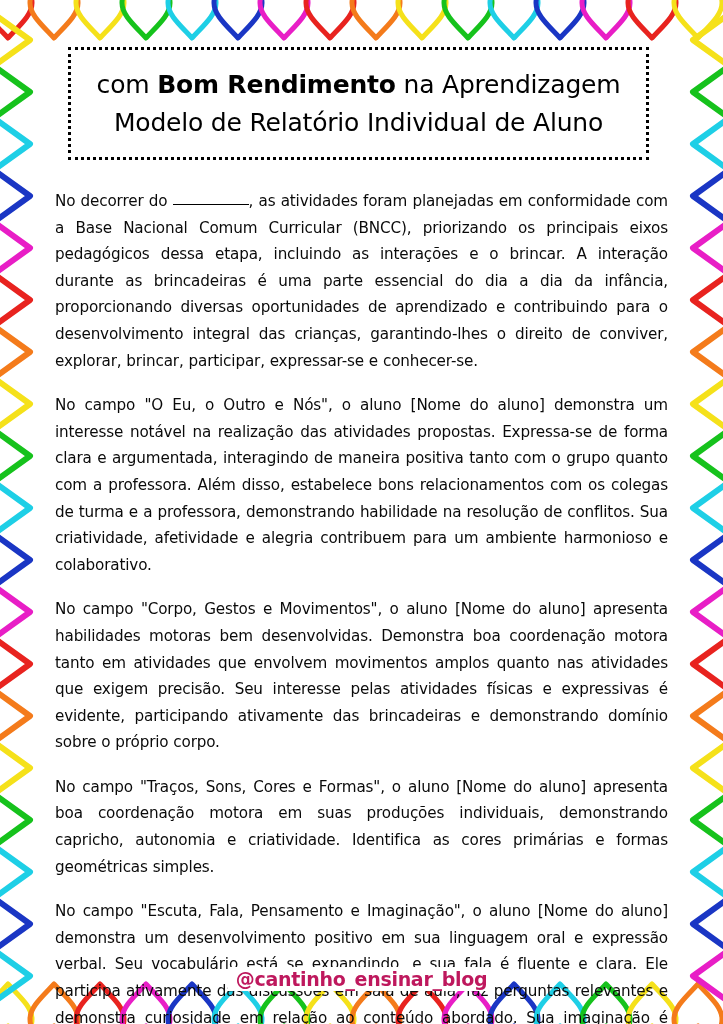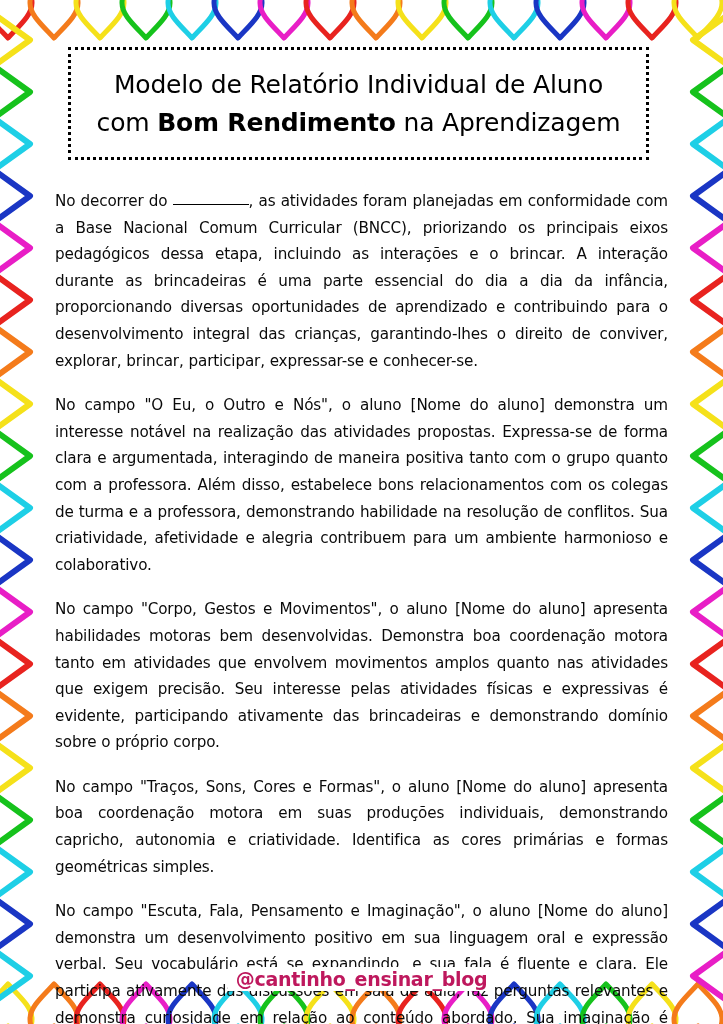--- a/index.html
+++ b/index.html
@@ -227,25 +227,25 @@
         <polyline points="52,794 16,820 52,846" stroke="#16c21c"></polyline>
         <polyline points="52,846 16,872 52,898" stroke="#1ecfe6"></polyline>
         <polyline points="52,898 16,924 52,950" stroke="#1a36c4"></polyline>
         <polyline points="52,950 16,976 52,1002" stroke="#e81ec6"></polyline>
       </g>
     </svg>
   </div>
 
   <div class="title-box">
     <div class="title-line">
+      <span>com </span><b>Bom Rendimento</b><span> na Aprendizagem</span>
+    </div>
+    <div class="title-line">
       <span>Modelo de Relatório Individual de Aluno</span>
     </div>
-    <div class="title-line">
-      <span>com </span><b>Bom Rendimento</b><span> na Aprendizagem</span>
-    </div>
   </div>
 
   <div class="content">
 
     <p class="para"><span>No decorrer do </span><span class="blank-line"></span><span>, as atividades foram planejadas em conformidade com a Base Nacional Comum Curricular (BNCC), priorizando os principais eixos pedagógicos dessa etapa, incluindo as interações e o brincar. A interação durante as brincadeiras é uma parte essencial do dia a dia da infância, proporcionando diversas oportunidades de aprendizado e contribuindo para o desenvolvimento integral das crianças, garantindo-lhes o direito de conviver, explorar, brincar, participar, expressar-se e conhecer-se.</span></p>
 
     <p class="para">No campo "O Eu, o Outro e Nós", o aluno [Nome do aluno] demonstra um interesse notável na realização das atividades propostas. Expressa-se de forma clara e argumentada, interagindo de maneira positiva tanto com o grupo quanto com a professora. Além disso, estabelece bons relacionamentos com os colegas de turma e a professora, demonstrando habilidade na resolução de conflitos. Sua criatividade, afetividade e alegria contribuem para um ambiente harmonioso e colaborativo.</p>
 
     <p class="para">No campo "Corpo, Gestos e Movimentos", o aluno [Nome do aluno] apresenta habilidades motoras bem desenvolvidas. Demonstra boa coordenação motora tanto em atividades que envolvem movimentos amplos quanto nas atividades que exigem precisão. Seu interesse pelas atividades físicas e expressivas é evidente, participando ativamente das brincadeiras e demonstrando domínio sobre o próprio corpo.</p>
 

